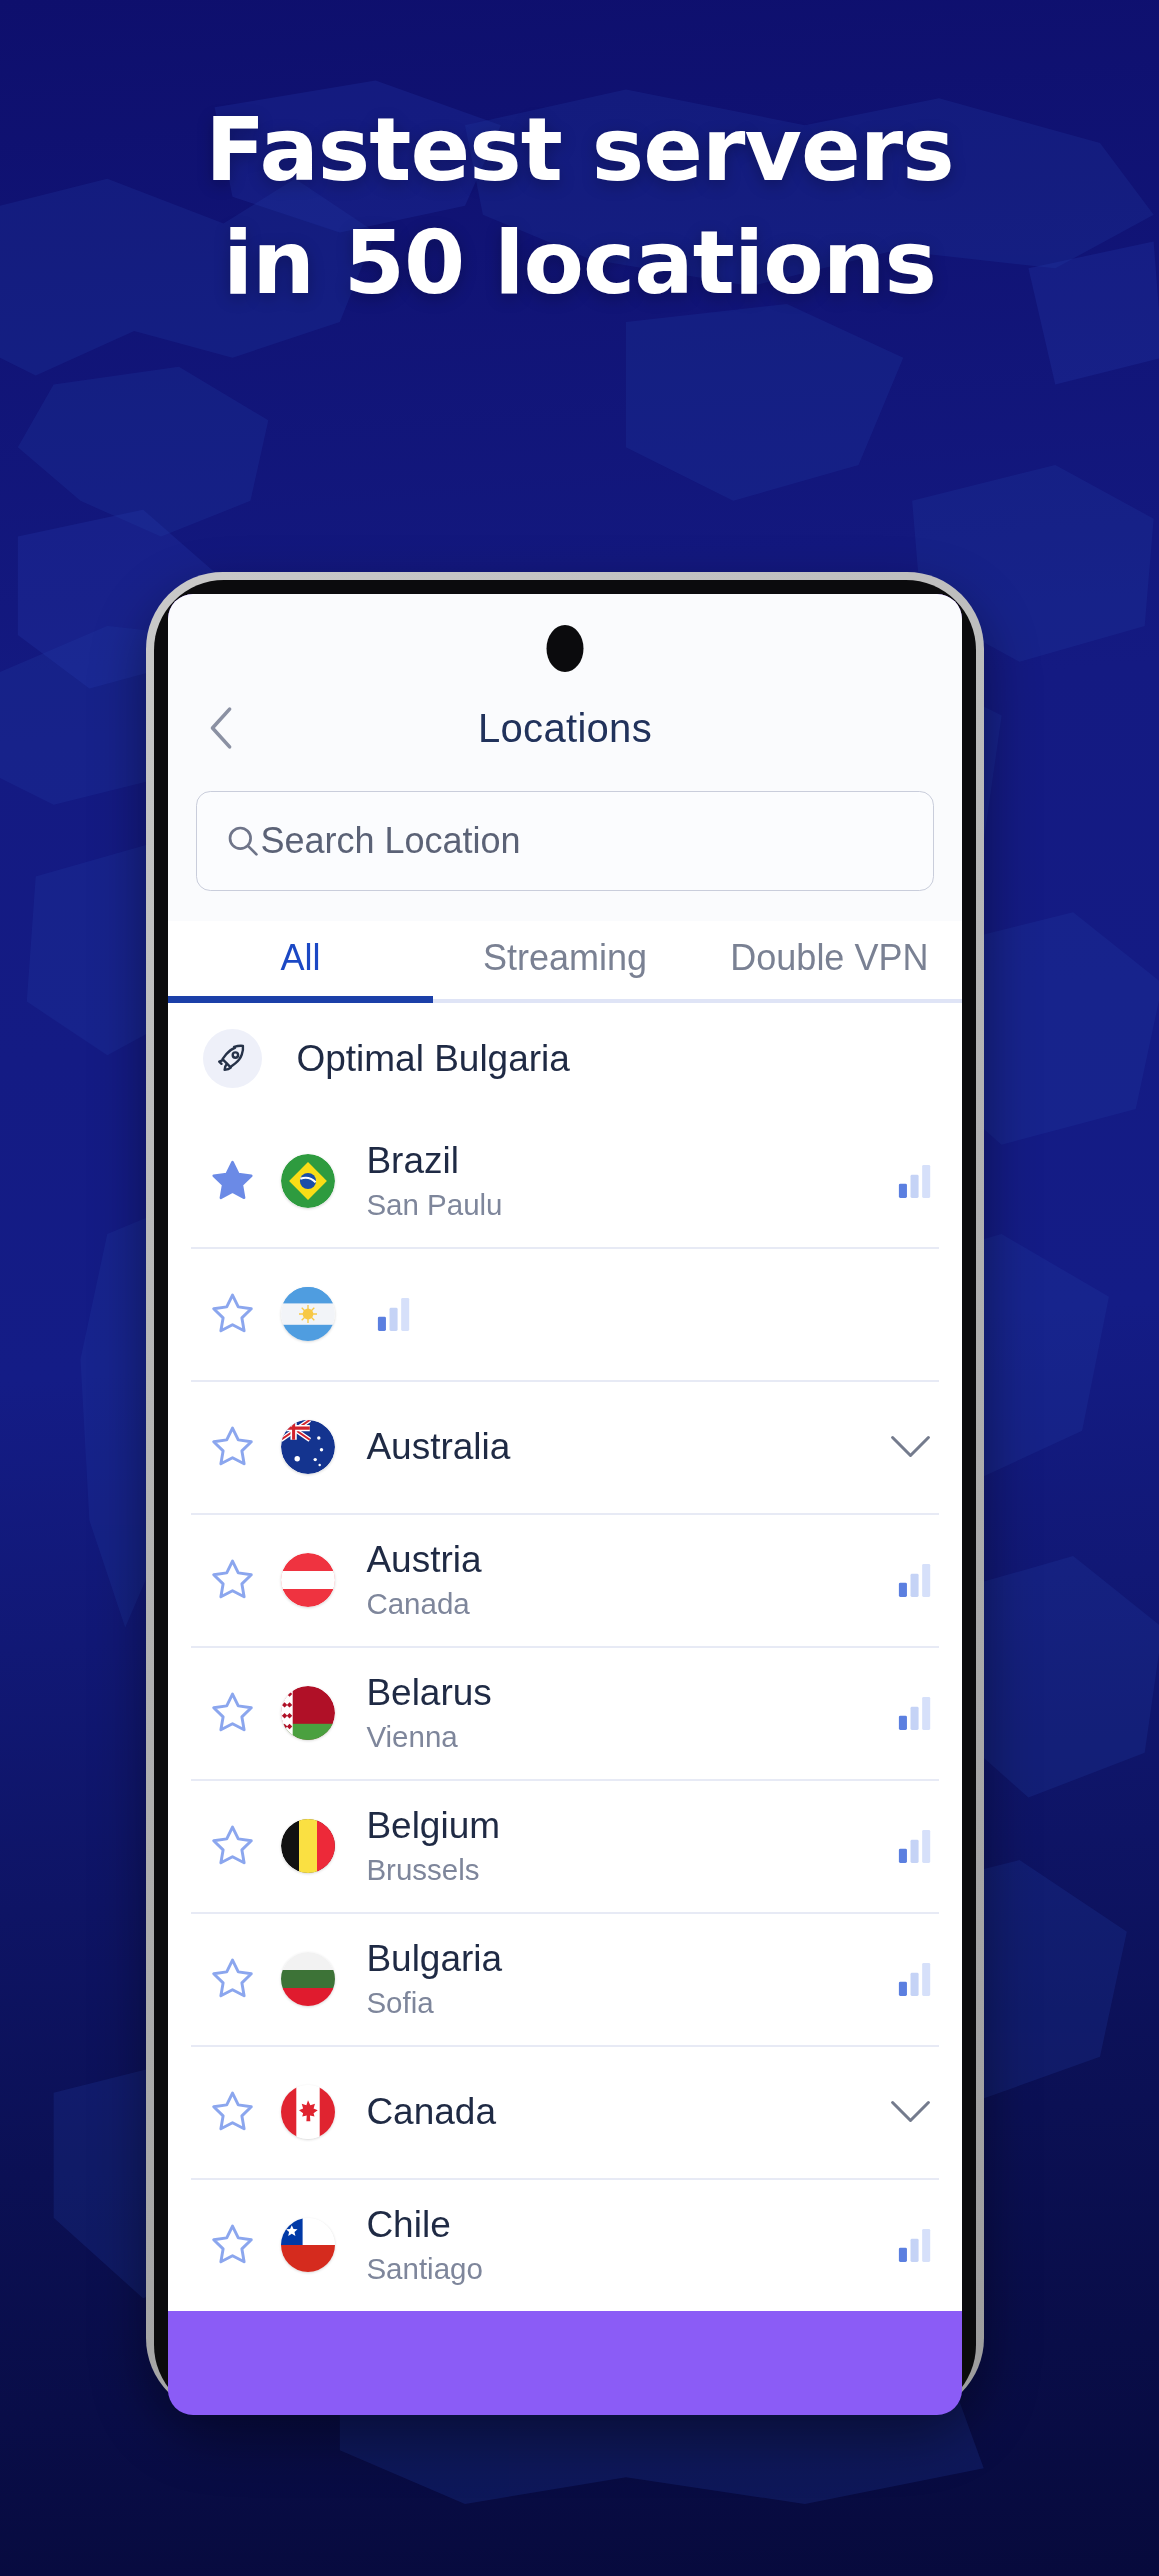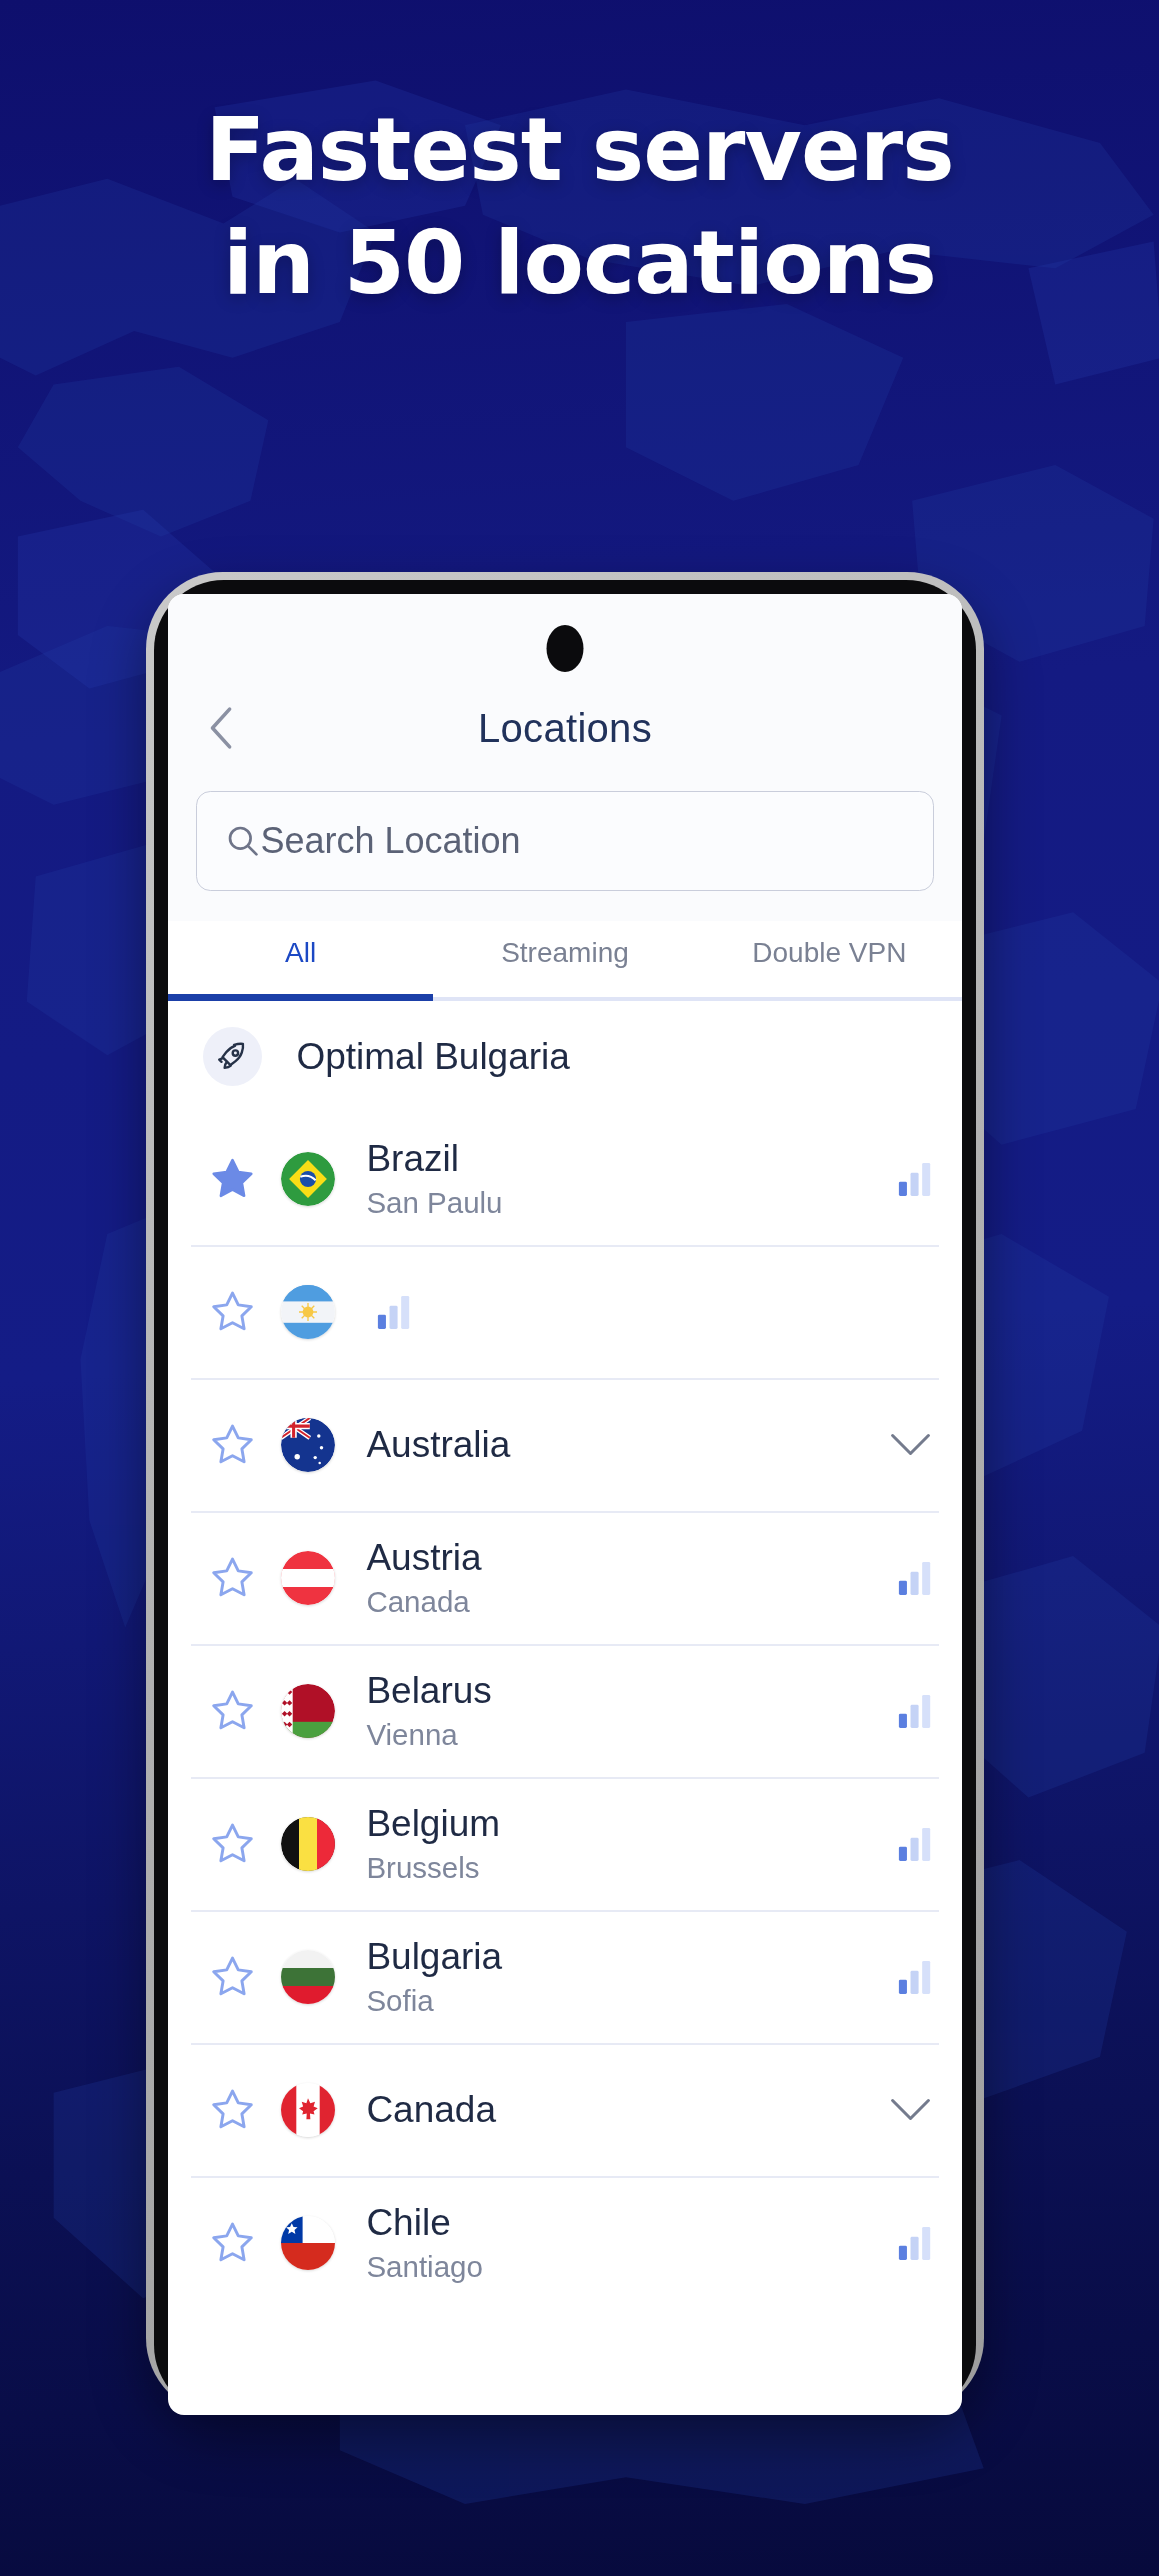--- a/index.html
+++ b/index.html
@@ -66,22 +66,22 @@
   }
   .phone-bezel {
     position: absolute;
     left: 8px; top: 8px; right: 8px; bottom: 0;
     background: #0b0b0d;
     border-radius: 70px;
   }
   .phone-screen {
     position: absolute;
     left: 22.4px; top: 22.4px; right: 22.4px; bottom: 0;
-    background: #ffffff;
-    border-radius: 16px;
+    background: #8b5cf6;
+    border-radius: 25px;
     overflow: hidden;
   }
 
   
   .screen-top {
     position: relative;
     height: 87px;
     background: #fafbfd;
   }
   .camera-dot {
@@ -147,22 +147,22 @@
   
   .tabs-row {
     position: relative;
     display: flex;
     background: #ffffff;
     padding-top: 16px;
   }
   .tab {
     flex: 0 0 33.333%;
     text-align: center;
-    font-size: 28px;
-    padding-bottom: 32px;
+    font-size: 36px;
+    padding-bottom: 24px;
     color: #7a8193;
     font-weight: 400;
     white-space: nowrap;
   }
   .tab.active { color: #1b48c4; }
   .tabs-rail {
     position: absolute;
     left: 0; right: 0; bottom: 0;
     height: 4.5px;
     background: #dfe4f6;

